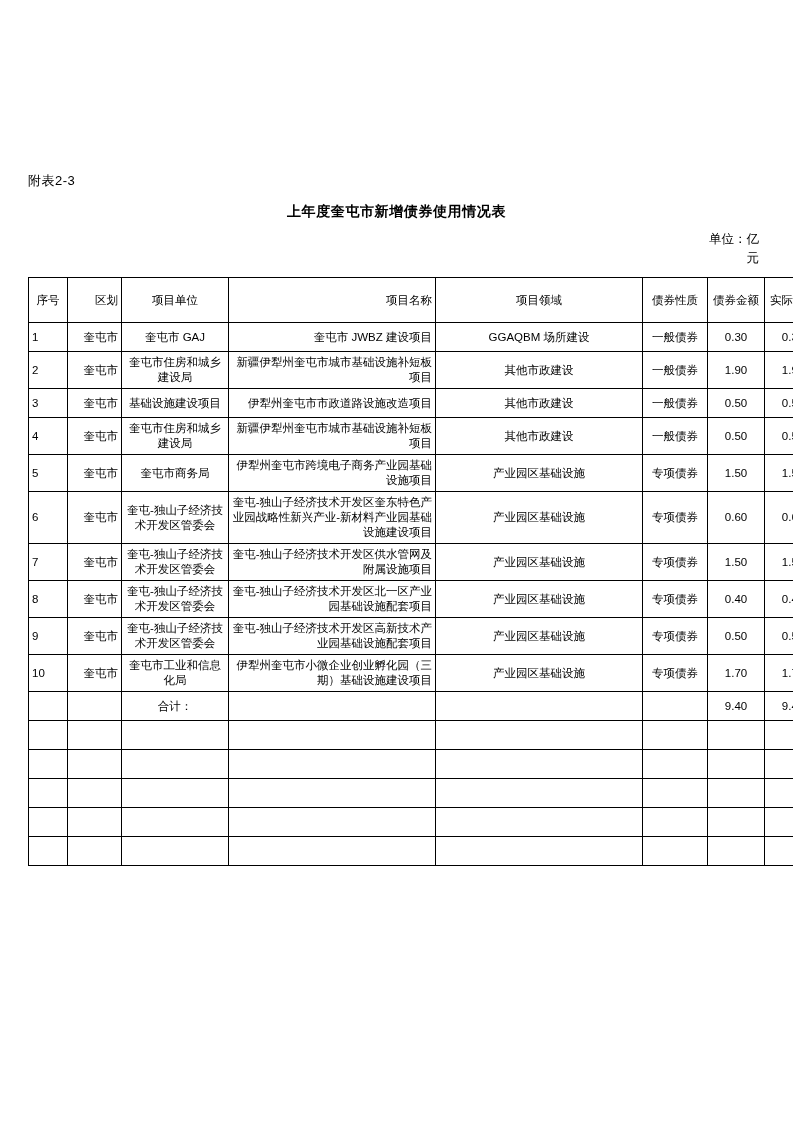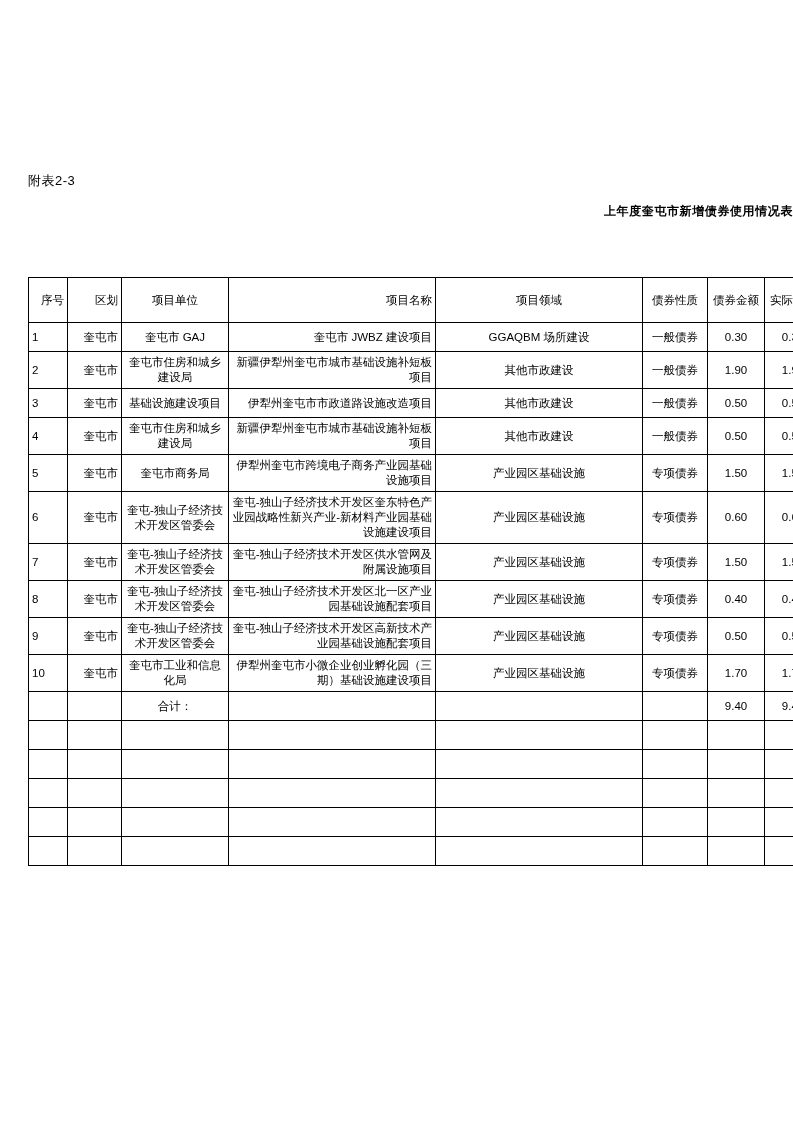--- a/index.html
+++ b/index.html
@@ -28,22 +28,22 @@
     left: 28px;
     top: 172px;
     font-size: 13px;
     letter-spacing: 0.5px;
   }
   .doc-title {
     position: absolute;
     left: 0;
     top: 203px;
     width: 793px;
-    text-align: right;
-    font-size: 12px;
+    text-align: center;
+    font-size: 14px;
     font-weight: bold;
     letter-spacing: 0.6px;
   }
   .unit-line {
     position: absolute;
     right: 34px;
     top: 230px;
     width: 120px;
     text-align: right;
     font-size: 12.5px;
@@ -80,31 +80,35 @@
   .c-field { width: 200px; text-align: center; }
   .c-nature{ width: 58px;  text-align: center; }
   .c-amt   { width: 50px;  text-align: center; }
   .c-pay   { width: 50px;  text-align: center; }
 
   tbody td { height: 22px; }
   tr.row-total td.total-label {
     text-align: center;
   }
   tr.blank td { height: 22px; }
-  .nowrap-center { text-align: right; }
+  .nowrap-center { text-align: center; }
 </style>
 </head>
 <body>
 
 <div class="page">
 
   <div class="attach-label">附表2-3</div>
 
   <div class="doc-title">上年度奎屯市新增债券使用情况表</div>
 
+  <div class="unit-line">
+    <div>单位：亿</div>
+    <div>元</div>
+  </div>
 
   <table class="main">
     <thead>
       <tr>
         <th class="c-seq nowrap-center">序号</th>
         <th class="c-zone">区划</th>
         <th class="c-unit">项目单位</th>
         <th class="c-name" style="text-align:right">项目名称</th>
         <th class="c-field">项目领域</th>
         <th class="c-nature">债券性质</th>

